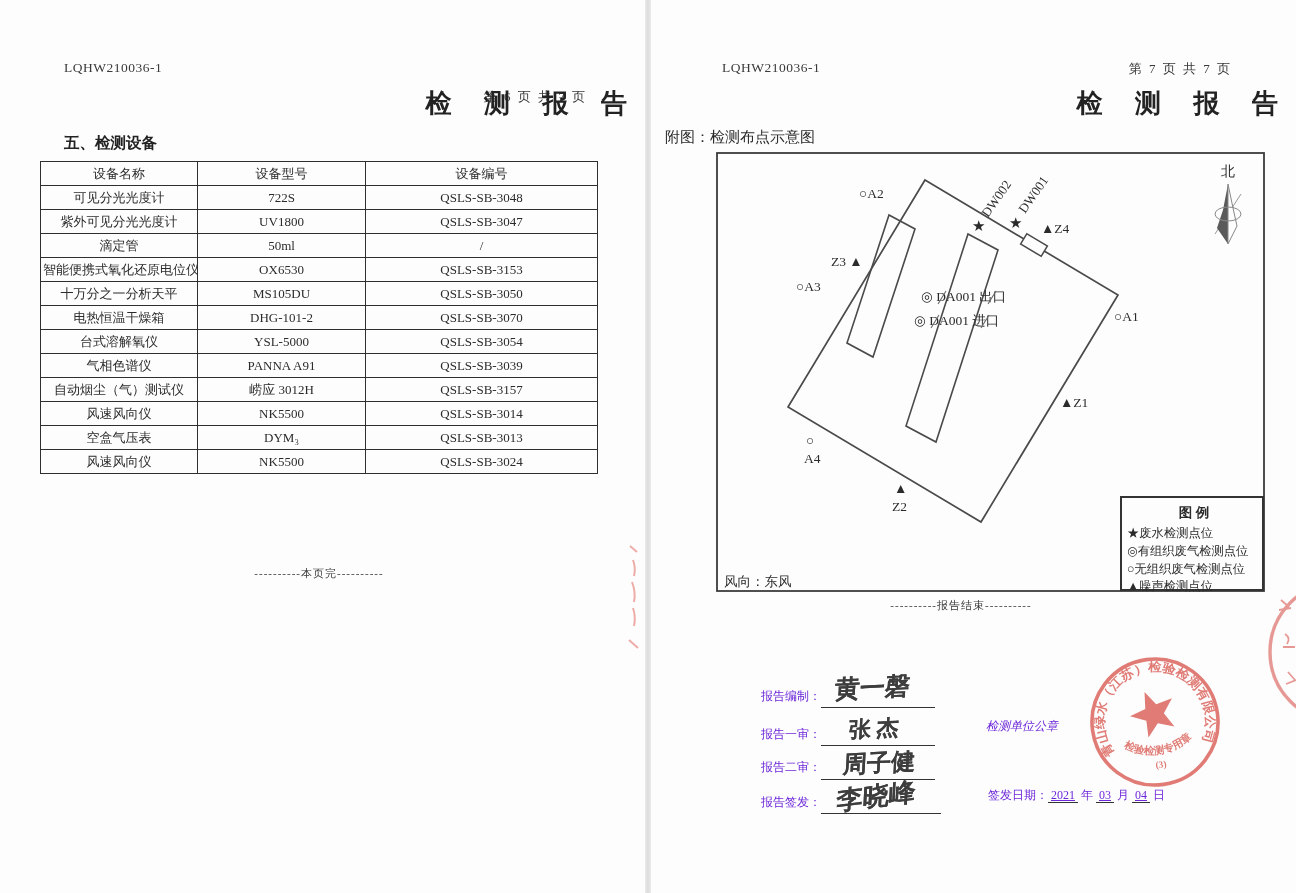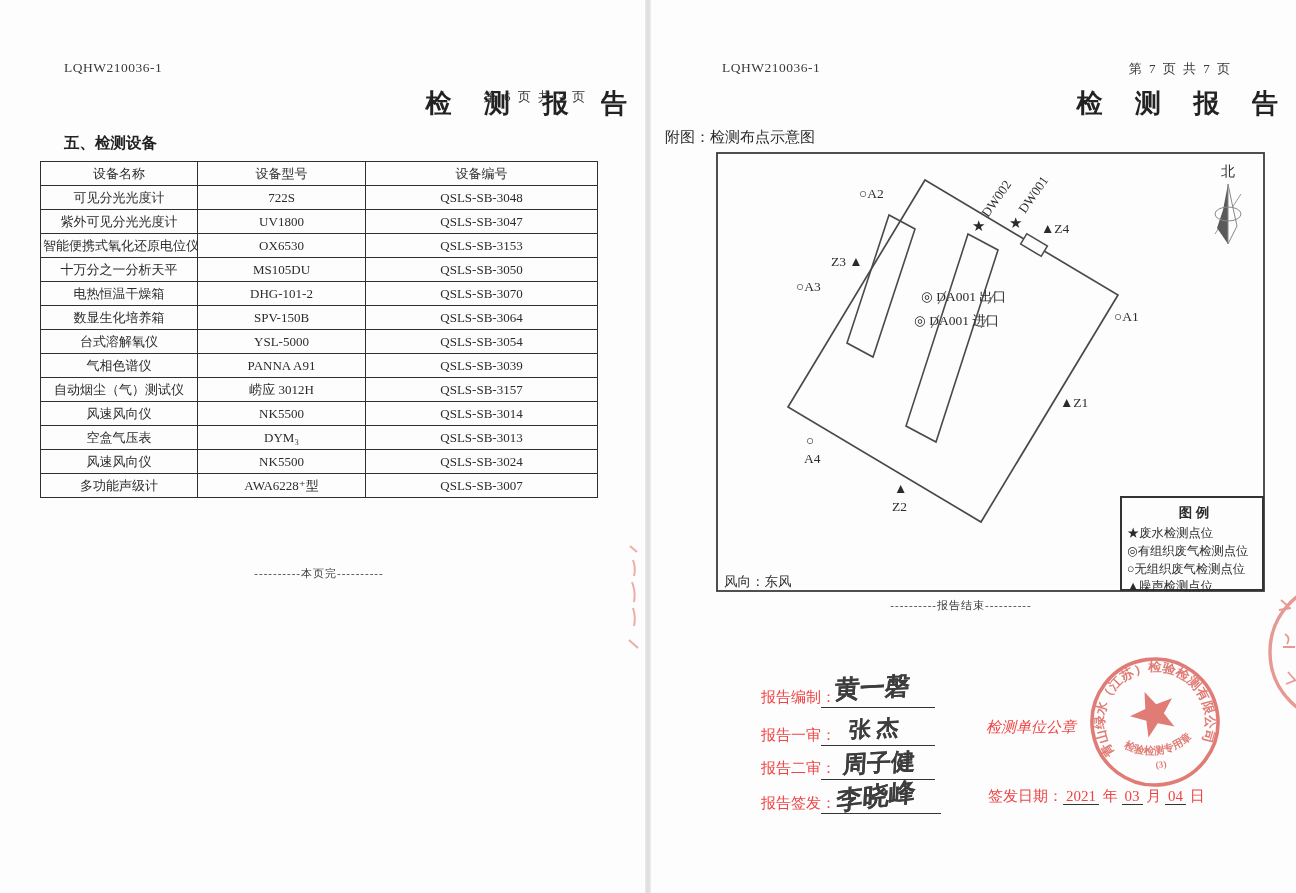--- a/index.html
+++ b/index.html
@@ -19,25 +19,25 @@
   .page-no{font-size:13px;color:#3a3a3a;letter-spacing:2px;}
   .doc-title{width:100%;text-align:right;font-size:26px;font-weight:bold;
     letter-spacing:13px;color:#222;}
   .sec-title{font-size:15.5px;font-weight:bold;color:#222;}
   table.eq{border-collapse:collapse;table-layout:fixed;border-radius:22px;}
   table.eq td,table.eq th{
     border:1.6px solid #2f2f2f;font-weight:normal;
     font-size:13px;text-align:center;vertical-align:middle;
     height:23px;padding:0 2px;color:#2b2b2b;overflow:hidden;white-space:nowrap;}
   .dash-line{width:100%;text-align:center;font-size:11px;color:#3a3a3a;letter-spacing:1px;}
-  .sig-label{font-size:15px;color:#ef4444;}
+  .sig-label{font-size:12px;color:#6d28d9;}
   .sig-underline{border-bottom:1.5px solid #333;}
   .handwrite{color:#3d3d3d;transform:skewX(-6deg) rotate(-3deg);
     font-weight:bold;text-shadow:0 0 .6px #555;white-space:nowrap;}
-  .date-num{border-bottom:1.4px solid #333;padding:0 3px;}
+  .date-num{border-bottom:1.4px solid #333;padding:0 3px;text-decoration:underline;}
   svg text{font-family:"Liberation Serif","DejaVu Serif",serif;}
 </style>
 </head>
 <body>
 
 <div class="page" id="page-left">
   <div class="abs report-no" style="left:64px;top:60px;">LQHW210036-1</div>
   <div class="abs page-no" style="right:58px;top:60px;margin-top:28px;">第 6 页 共 7 页</div>
   <div class="abs doc-title" style="left:0;top:86px;width:640px;">检 测 报 告</div>
   <div class="abs sec-title" style="left:40px;top:133px;margin-left:24px;">五、检测设备</div>
@@ -58,40 +58,40 @@
           <td>可见分光光度计</td>
           <td>722S</td>
           <td>QSLS-SB-3048</td>
         </tr>
     <tr>
           <td>紫外可见分光光度计</td>
           <td>UV1800</td>
           <td>QSLS-SB-3047</td>
         </tr>
     <tr>
+          <td>滴定管</td>
+          <td>50ml</td>
+          <td>/</td>
+        </tr>
+    <tr>
           <td>智能便携式氧化还原电位仪</td>
           <td>OX6530</td>
           <td>QSLS-SB-3153</td>
         </tr>
     <tr>
           <td>十万分之一分析天平</td>
           <td>MS105DU</td>
           <td>QSLS-SB-3050</td>
         </tr>
     <tr>
           <td>电热恒温干燥箱</td>
           <td>DHG-101-2</td>
           <td>QSLS-SB-3070</td>
         </tr>
     <tr>
-          <td>数显生化培养箱</td>
-          <td>SPV-150B</td>
-          <td>QSLS-SB-3064</td>
-        </tr>
-    <tr>
           <td>台式溶解氧仪</td>
           <td>YSL-5000</td>
           <td>QSLS-SB-3054</td>
         </tr>
     <tr>
           <td>气相色谱仪</td>
           <td>PANNA A91</td>
           <td>QSLS-SB-3039</td>
         </tr>
     <tr>
@@ -106,25 +106,20 @@
         </tr>
     <tr>
           <td>空盒气压表</td>
           <td>DYM₃</td>
           <td>QSLS-SB-3013</td>
         </tr>
     <tr>
           <td>风速风向仪</td>
           <td>NK5500</td>
           <td>QSLS-SB-3024</td>
-        </tr>
-    <tr>
-          <td>多功能声级计</td>
-          <td>AWA6228⁺型</td>
-          <td>QSLS-SB-3007</td>
         </tr>
   </tbody>
     </table>
 
   <div class="abs dash-line" style="left:0;top:566px;width:638px;">----------本页完----------</div>
 
   <svg class="abs" style="left:624px;top:540px;" width="20" height="115" viewBox="0 0 20 115">
     <g stroke="#e26b63" stroke-width="2" opacity="0.55" fill="none">
       <path d="M6,6 L13,12"></path>
         <path d="M9,20 q3,8 1,16"></path>

